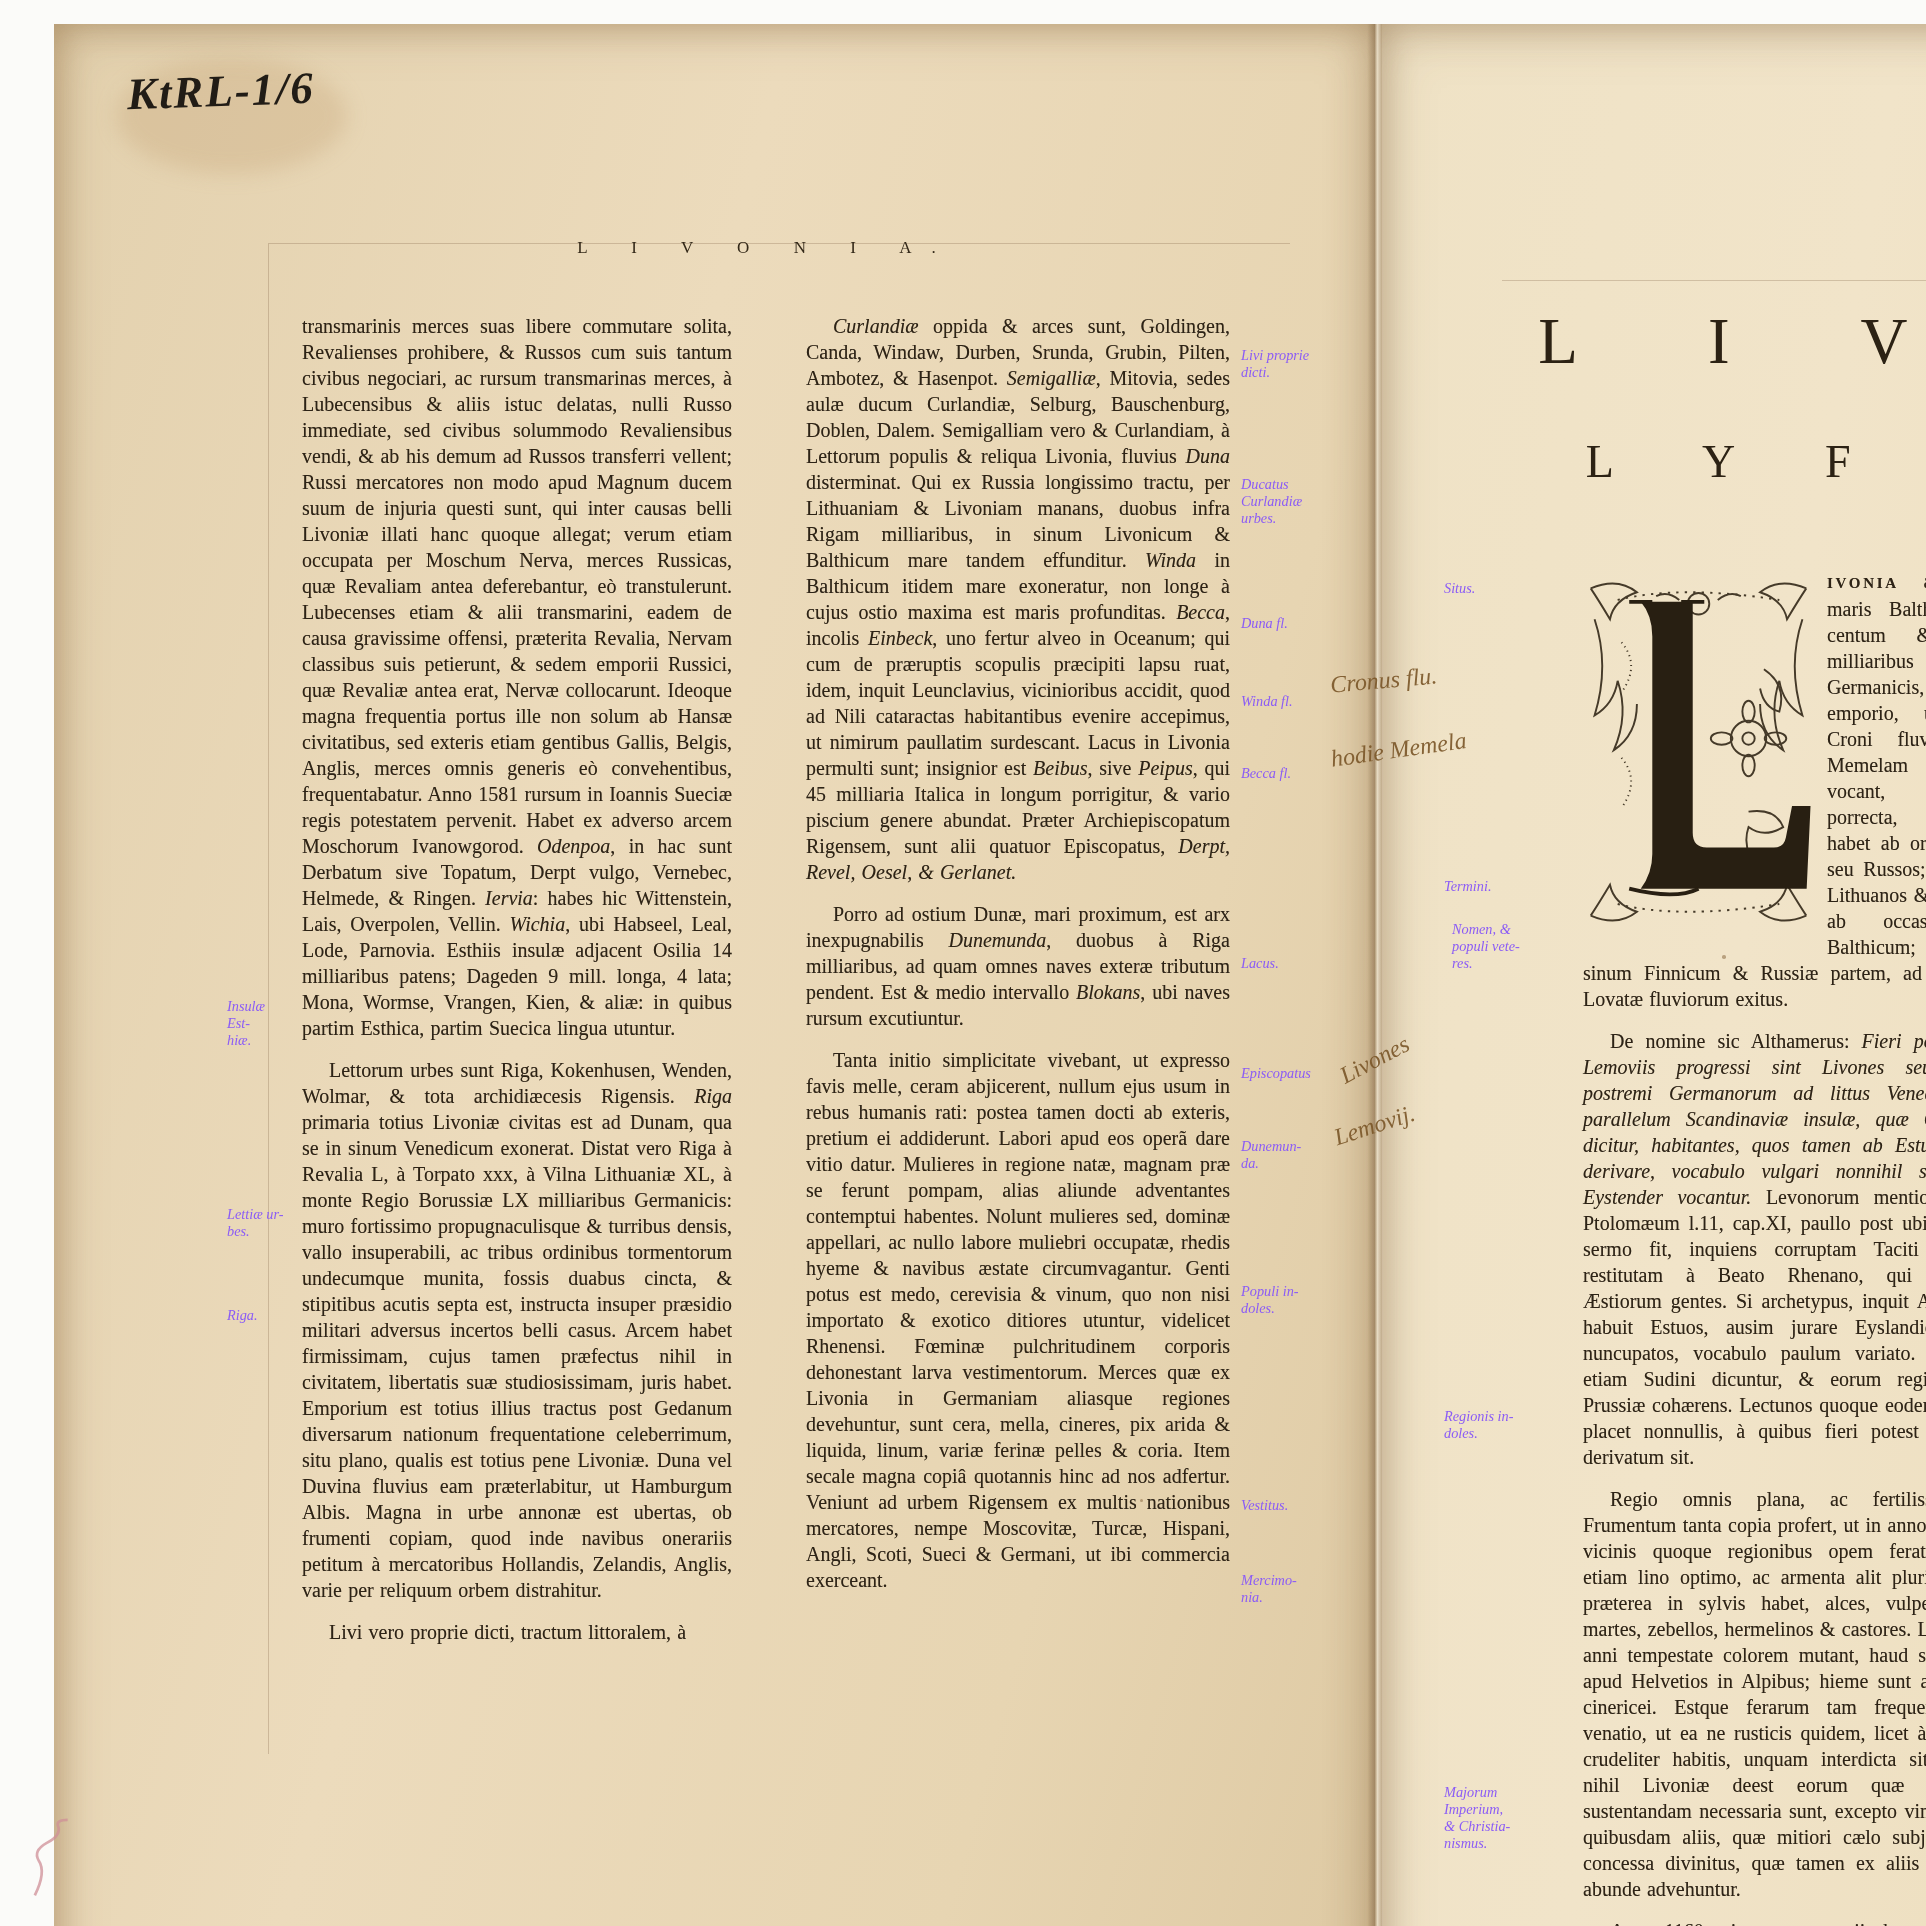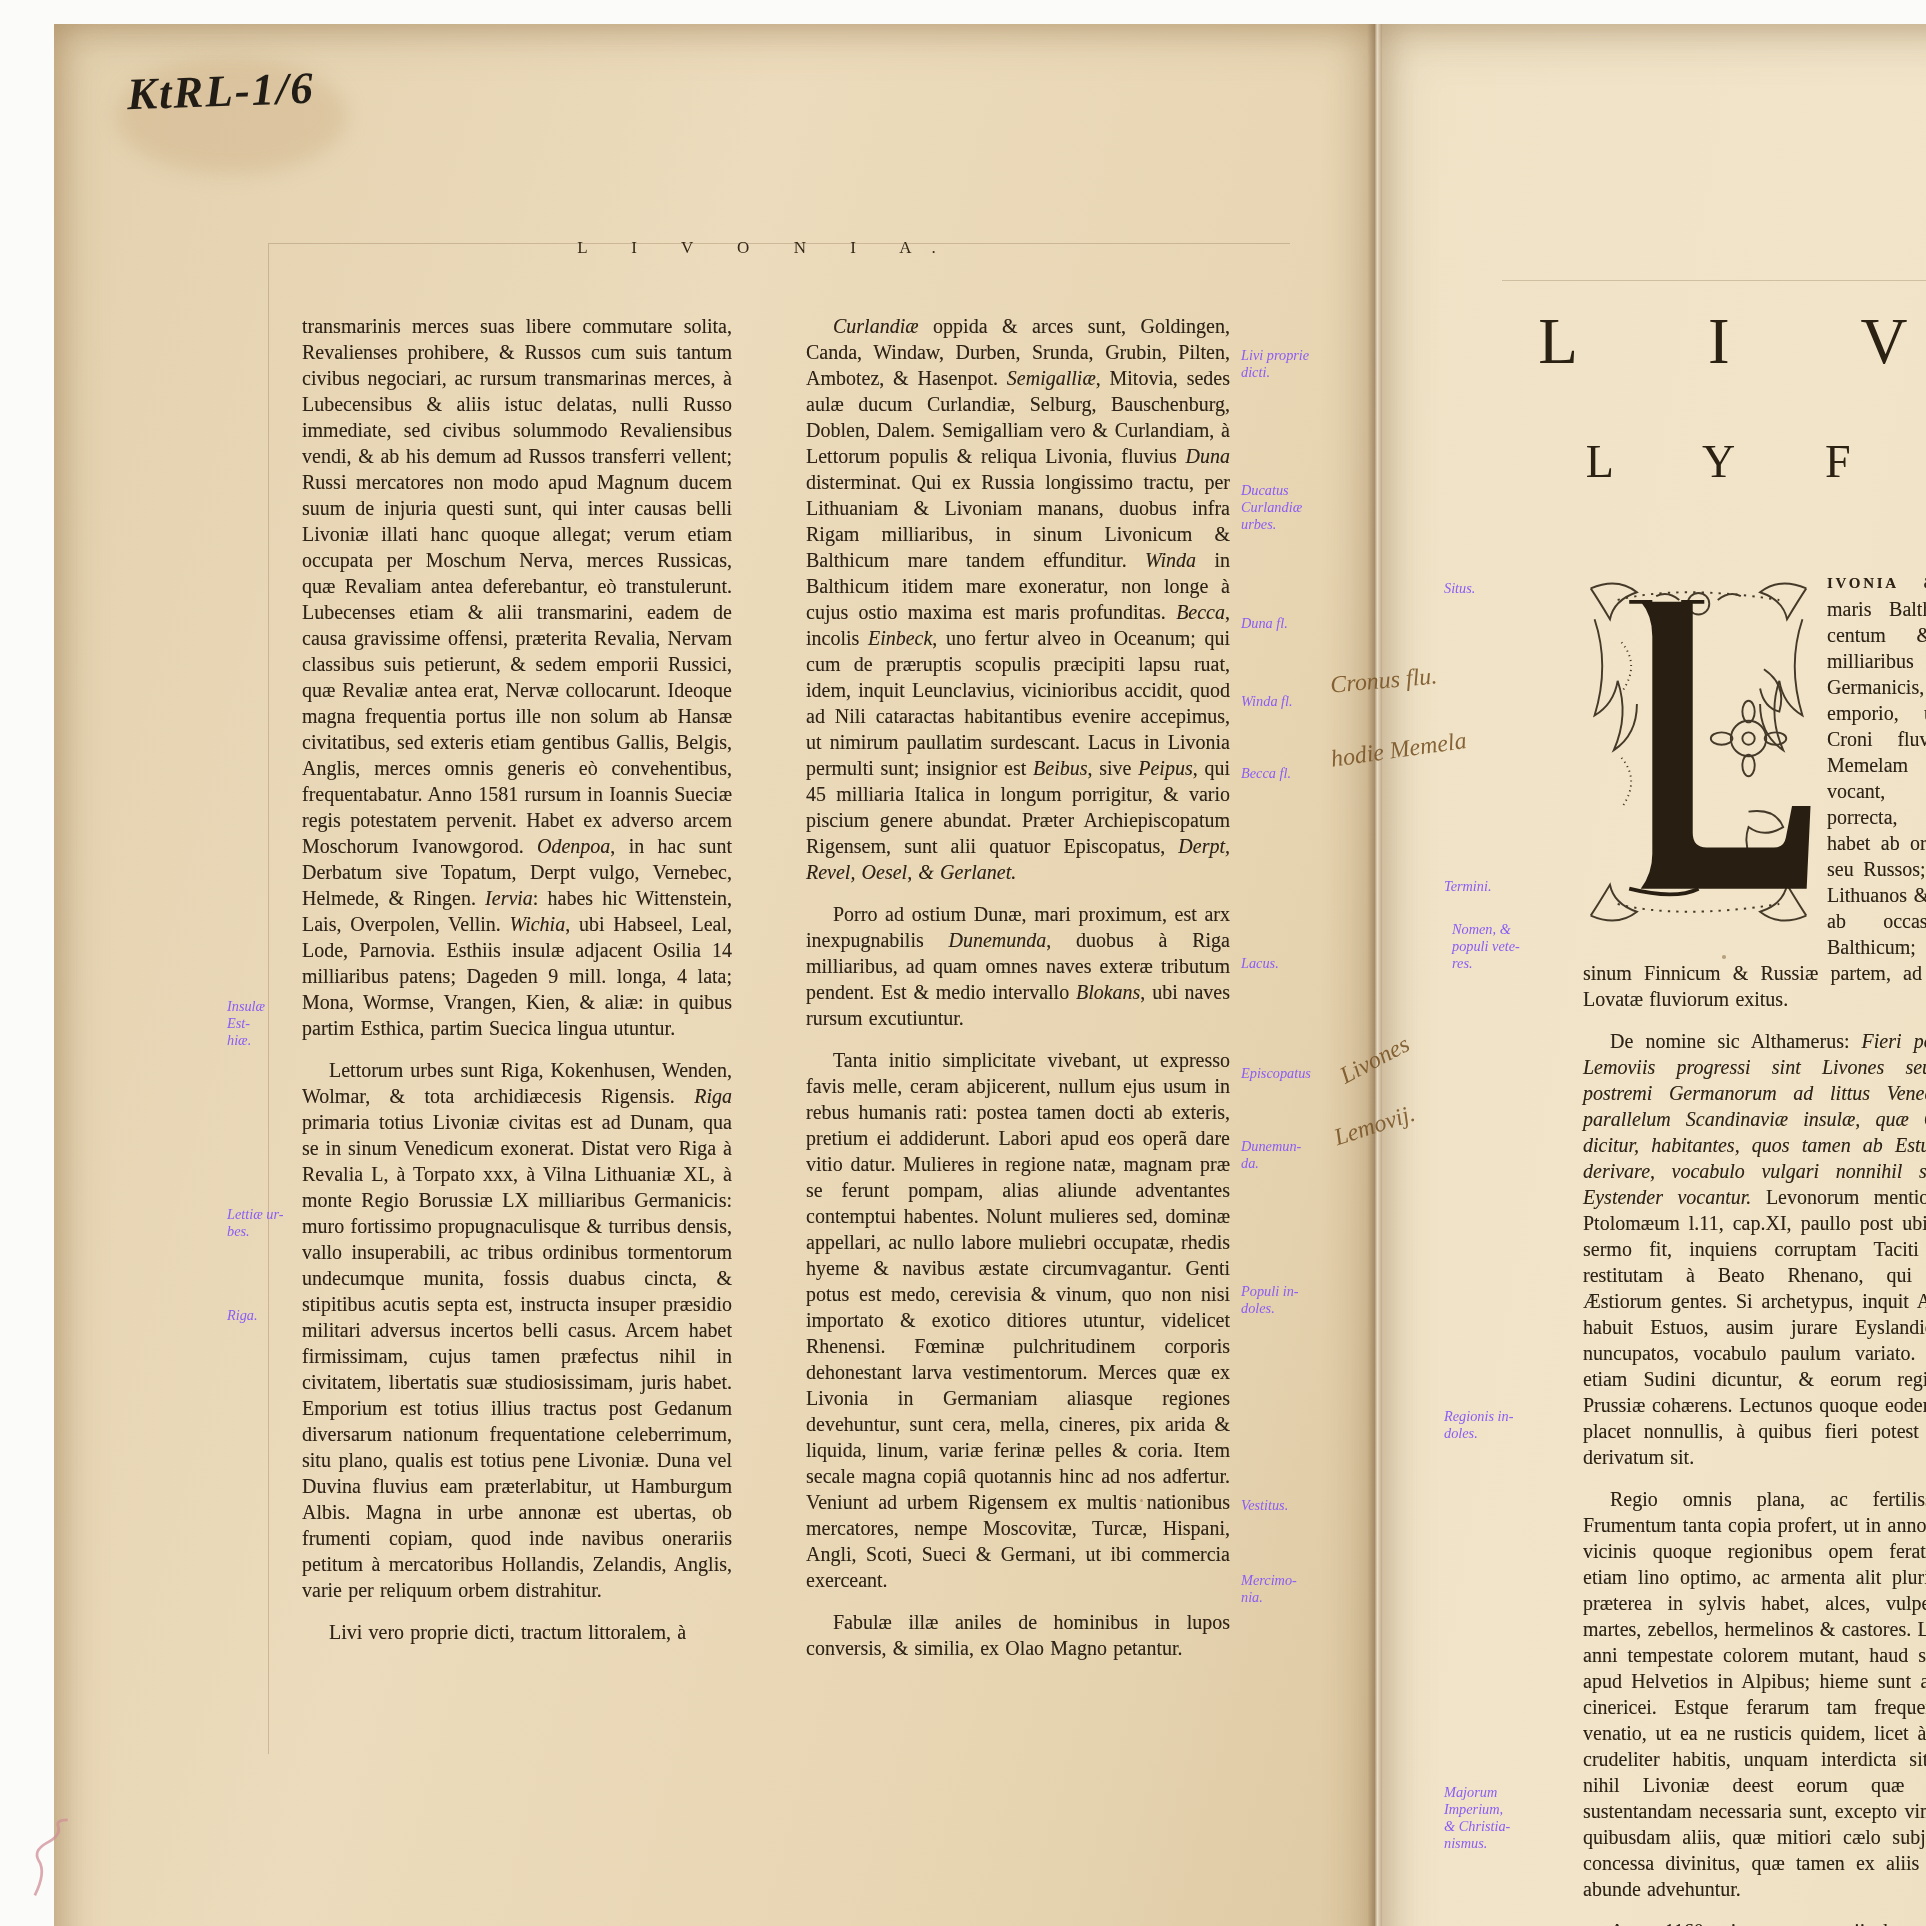--- a/index.html
+++ b/index.html
@@ -83,41 +83,40 @@
   <div id="lp-header">L I V O N I A.</div>
   <div class="col" id="lp-col1">
       <div class="para"><span class="seg-r">transmarinis merces suas libere commutare solita, Revalienses prohibere, &amp; Russos cum suis tantum civibus negociari, ac rursum transmarinas merces, à Lubecensibus &amp; aliis istuc delatas, nulli Russo immediate, sed civibus solummodo Revaliensibus vendi, &amp; ab his demum ad Russos transferri vellent; Russi mercatores non modo apud Magnum ducem suum de injuria questi sunt, qui inter causas belli Livoniæ illati hanc quoque allegat; verum etiam occupata per Moschum Nerva, merces Russicas, quæ Revaliam antea deferebantur, eò transtulerunt. Lubecenses etiam &amp; alii transmarini, eadem de causa gravissime offensi, præterita Revalia, Nervam classibus suis petierunt, &amp; sedem emporii Russici, quæ Revaliæ antea erat, Nervæ collocarunt. Ideoque magna frequentia portus ille non solum ab Hansæ civitatibus, sed exteris etiam gentibus Gallis, Belgis, Anglis, merces omnis generis eò convehentibus, frequentabatur. Anno 1581 rursum in Ioannis Sueciæ regis potestatem pervenit. Habet ex adverso arcem Moschorum Ivanowgorod. </span><span class="seg-i">Odenpoa</span><span class="seg-r">, in hac sunt Derbatum sive Topatum, Derpt vulgo, Vernebec, Helmede, &amp; Ringen. </span><span class="seg-i">Iervia</span><span class="seg-r">: habes hic Wittenstein, Lais, Overpolen, Vellin. </span><span class="seg-i">Wichia</span><span class="seg-r">, ubi Habseel, Leal, Lode, Parnovia. Esthiis insulæ adjacent Osilia 14 milliaribus patens; Dageden 9 mill. longa, 4 lata; Mona, Wormse, Vrangen, Kien, &amp; aliæ: in quibus partim Esthica, partim Suecica lingua utuntur.</span></div>
       <div class="para indent"><span class="seg-r">Lettorum urbes sunt Riga, Kokenhusen, Wenden, Wolmar, &amp; tota archidiæcesis Rigensis. </span><span class="seg-i">Riga</span><span class="seg-r"> primaria totius Livoniæ civitas est ad Dunam, qua se in sinum Venedicum exonerat. Distat vero Riga à Revalia L, à Torpato xxx, à Vilna Lithuaniæ XL, à monte Regio Borussiæ LX milliaribus Germanicis: muro fortissimo propugnaculisque &amp; turribus densis, vallo insuperabili, ac tribus ordinibus tormentorum undecumque munita, fossis duabus cincta, &amp; stipitibus acutis septa est, instructa insuper præsidio militari adversus incertos belli casus. Arcem habet firmissimam, cujus tamen præfectus nihil in civitatem, libertatis suæ studiosissimam, juris habet. Emporium est totius illius tractus post Gedanum diversarum nationum frequentatione celeberrimum, situ plano, qualis est totius pene Livoniæ. Duna vel Duvina fluvius eam præterlabitur, ut Hamburgum Albis. Magna in urbe annonæ est ubertas, ob frumenti copiam, quod inde navibus onerariis petitum à mercatoribus Hollandis, Zelandis, Anglis, varie per reliquum orbem distrahitur.</span></div>
       <div class="para indent"><span class="seg-r">Livi vero proprie dicti, tractum littoralem, à</span></div>
     </div>
   <div class="col" id="lp-col2">
       <div class="para indent"><span class="seg-i">Curlandiæ</span><span class="seg-r"> oppida &amp; arces sunt, Goldingen, Canda, Windaw, Durben, Srunda, Grubin, Pilten, Ambotez, &amp; Hasenpot. </span><span class="seg-i">Semigalliæ</span><span class="seg-r">, Mitovia, sedes aulæ ducum Curlandiæ, Selburg, Bauschenburg, Doblen, Dalem. Semigalliam vero &amp; Curlandiam, à Lettorum populis &amp; reliqua Livonia, fluvius </span><span class="seg-i">Duna</span><span class="seg-r"> disterminat. Qui ex Russia longissimo tractu, per Lithuaniam &amp; Livoniam manans, duobus infra Rigam milliaribus, in sinum Livonicum &amp; Balthicum mare tandem effunditur. </span><span class="seg-i">Winda</span><span class="seg-r"> in Balthicum itidem mare exoneratur, non longe à cujus ostio maxima est maris profunditas. </span><span class="seg-i">Becca</span><span class="seg-r">, incolis </span><span class="seg-i">Einbeck</span><span class="seg-r">, uno fertur alveo in Oceanum; qui cum de præruptis scopulis præcipiti lapsu ruat, idem, inquit Leunclavius, vicinioribus accidit, quod ad Nili cataractas habitantibus evenire accepimus, ut nimirum paullatim surdescant. Lacus in Livonia permulti sunt; insignior est </span><span class="seg-i">Beibus</span><span class="seg-r">, sive </span><span class="seg-i">Peipus</span><span class="seg-r">, qui 45 milliaria Italica in longum porrigitur, &amp; vario piscium genere abundat. Præter Archiepiscopatum Rigensem, sunt alii quatuor Episcopatus, </span><span class="seg-i">Derpt, Revel, Oesel, &amp; Gerlanet.</span></div>
       <div class="para indent"><span class="seg-r">Porro ad ostium Dunæ, mari proximum, est arx inexpugnabilis </span><span class="seg-i">Dunemunda</span><span class="seg-r">, duobus à Riga milliaribus, ad quam omnes naves exteræ tributum pendent. Est &amp; medio intervallo </span><span class="seg-i">Blokans</span><span class="seg-r">, ubi naves rursum excutiuntur.</span></div>
       <div class="para indent"><span class="seg-r">Tanta initio simplicitate vivebant, ut expresso favis melle, ceram abjicerent, nullum ejus usum in rebus humanis rati: postea tamen docti ab exteris, pretium ei addiderunt. Labori apud eos operã dare vitio datur. Mulieres in regione natæ, magnam præ se ferunt pompam, alias aliunde adventantes contemptui habentes. Nolunt mulieres sed, dominæ appellari, ac nullo labore muliebri occupatæ, rhedis hyeme &amp; navibus æstate circumvagantur. Genti potus est medo, cerevisia &amp; vinum, quo non nisi importato &amp; exotico ditiores utuntur, videlicet Rhenensi. Fœminæ pulchritudinem corporis dehonestant larva vestimentorum. Merces quæ ex Livonia in Germaniam aliasque regiones devehuntur, sunt cera, mella, cineres, pix arida &amp; liquida, linum, variæ ferinæ pelles &amp; coria. Item secale magna copiâ quotannis hinc ad nos adfertur. Veniunt ad urbem Rigensem ex multis nationibus mercatores, nempe Moscovitæ, Turcæ, Hispani, Angli, Scoti, Sueci &amp; Germani, ut ibi commercia exerceant.</span></div>
-      <div class="para indent"><span class="seg-r">Fabulæ illæ aniles de hominibus in lupos conversis, &amp; similia, ex Olao Magno petantur.</span></div>
     </div>
   <div class="marginzone m-lp-left">
       <div class="mnote" style="top: 998px;">
         <div>Insulæ Est-</div>
         <div>hiæ.</div>
       </div>
       <div class="mnote" style="top: 1206px;">
         <div>Lettiæ ur-</div>
         <div>bes.</div>
       </div>
       <div class="mnote" style="top: 1307px;">
         <div>Riga.</div>
       </div>
     </div>
   <div class="marginzone m-lp-right">
       <div class="mnote" style="top: 347px;">
         <div>Livi proprie</div>
         <div>dicti.</div>
       </div>
-      <div class="mnote" style="top: 476px; margin-top: 6px;">
+      <div class="mnote" style="top: 476px;">
         <div>Ducatus</div>
         <div>Curlandiæ</div>
         <div>urbes.</div>
       </div>
       <div class="mnote" style="top: 591px; margin-top: 24px;">
         <div>Duna fl.</div>
       </div>
       <div class="mnote" style="top: 693px;">
         <div>Winda fl.</div>
       </div>

